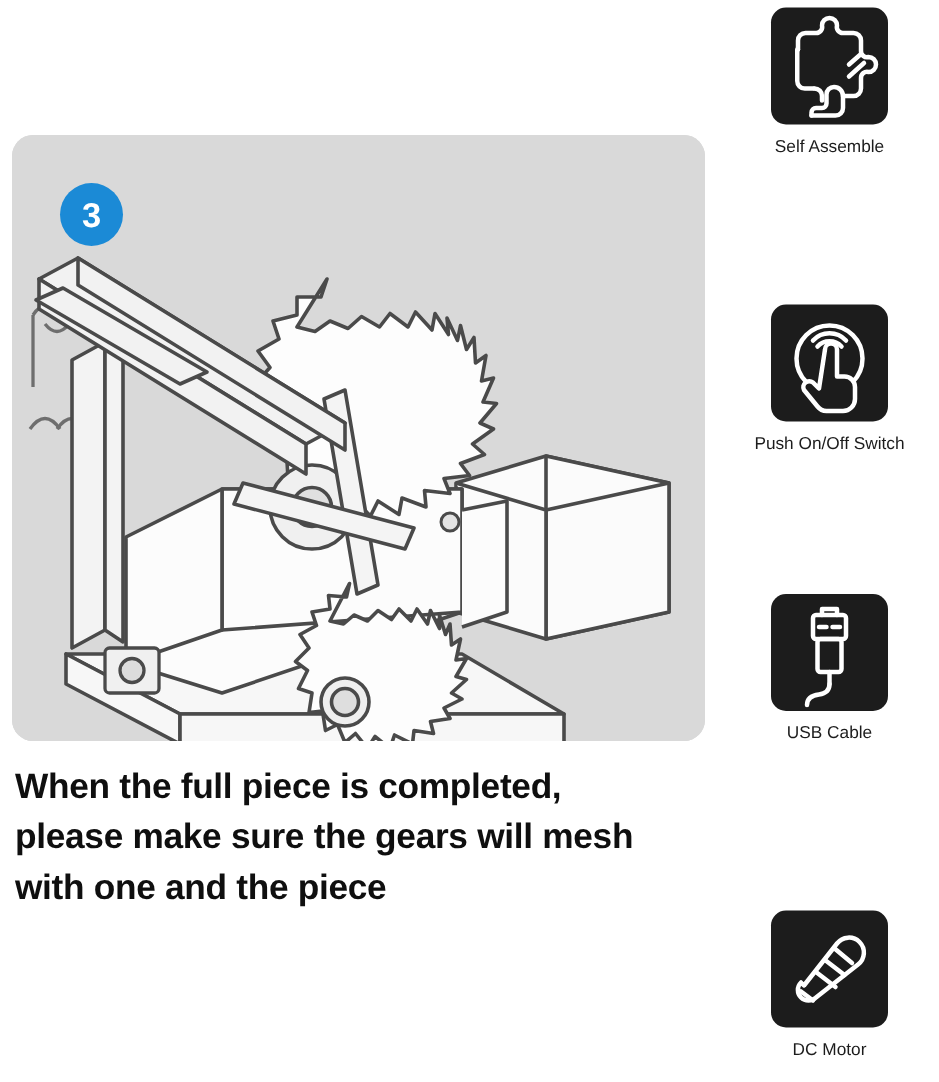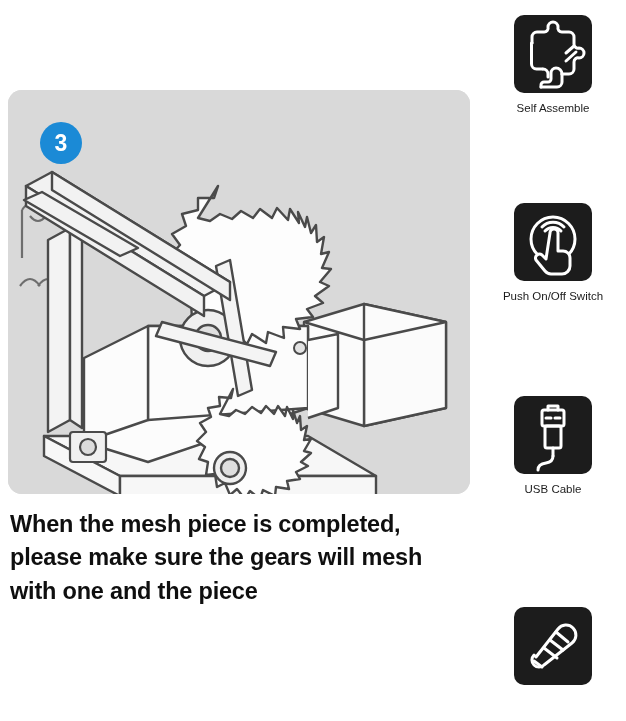--- a/index.html
+++ b/index.html
@@ -102,21 +102,21 @@
     top: 0;
   }
   .feature-label {
     margin-top: 9px;
     font-size: 11.5px;
     color: #1c1c1c;
     font-family: "Liberation Sans", sans-serif;
     line-height: 1.2;
     white-space: nowrap;
   }
-  #feature-0 { top: 15px; }
+  #feature-0 { top: 5px; }
   #feature-1 { top: 203px; }
   #feature-2 { top: 396px; }
   #feature-3 { top: 607px; }
 </style>
 </head>
 <body>
 
 <div id="page">
 
   <div id="left-panel">
@@ -205,21 +205,21 @@
             <polygon points="44,82 44,100 222,210 222,192"></polygon>
             <polygon points="16,110 34,102 130,158 112,166"></polygon>
           </g>
         </g>
       </svg>
 
       <div id="step-badge">3</div>
     </div>
 
     <div id="caption">
-      <div>When the mesh piece is completed,</div>
+      <div>When the full piece is completed,</div>
       <div>please make sure the gears will mesh</div>
       <div>with one and the piece</div>
     </div>
   </div>
 
   <div id="features">
 
     <div class="feature" id="feature-0">
       <div class="feature-icon-box">
         <svg width="78" height="78" viewBox="0 0 78 78">
@@ -274,16 +274,17 @@
         <svg width="78" height="78" viewBox="0 0 78 78">
           <g fill="none" stroke="#ffffff" stroke-width="3" stroke-linejoin="round" stroke-linecap="round">
             <path d="M22 50 l22 -28 a10 10 0 0 1 15 -1 a10 10 0 0 1 -1 15 l-28 22 a7 7 0 0 1 -10 -10 Z"></path>
             <path d="M30 41 l13 10"></path>
             <path d="M36 33 l13 10"></path>
             <path d="M42 25 l12 10"></path>
             <path d="M20 54 l8 6"></path>
           </g>
         </svg>
       </div>
+      <div class="feature-label">DC Motor</div>
     </div>
 
   </div>
 </div>
 
 </body></html>

